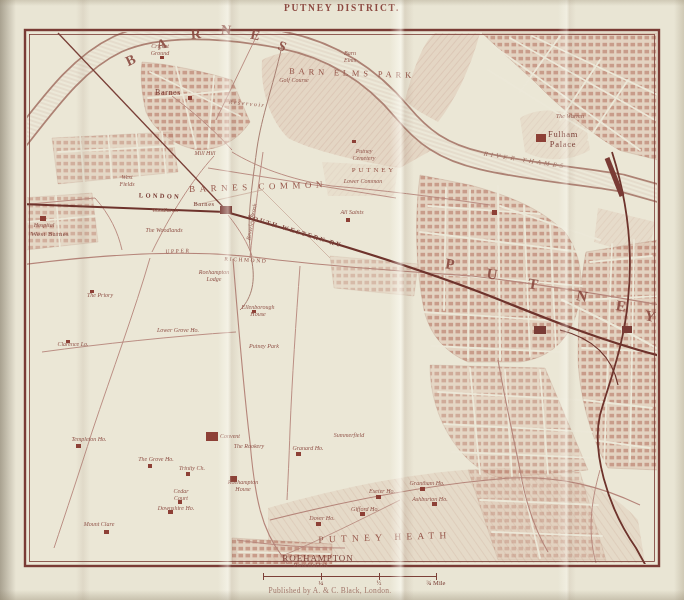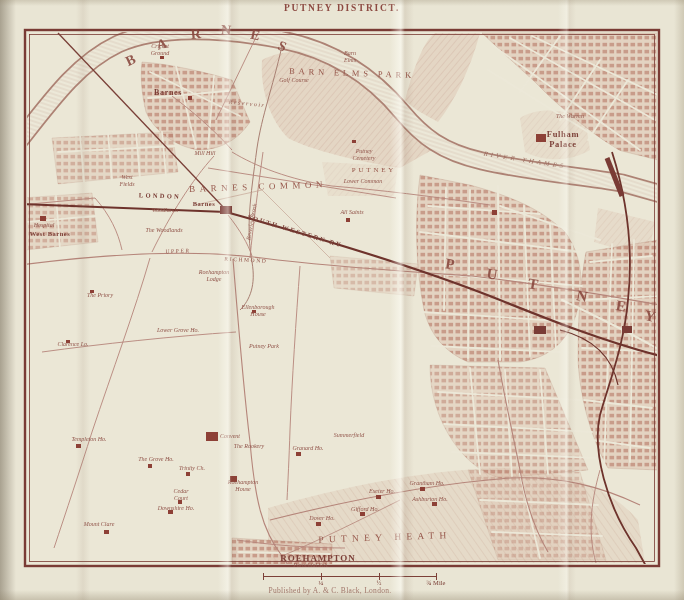--- a/index.html
+++ b/index.html
@@ -23,21 +23,21 @@
     letter-spacing:.04em;color:#a1766a;z-index:2;}
 
   svg{position:absolute;left:0;top:0;z-index:1;}
 
   #label-layer{position:absolute;left:0;top:0;width:684px;height:600px;z-index:2;pointer-events:none;}
   .map-label{position:absolute;transform:translate(-50%,-50%);color:#8d4a40;font-size:6px;
     white-space:pre-line;text-align:center;line-height:1.2;}
   .map-label.italic{font-style:italic;color:#91544a;}
   .map-label.district{color:#96564a;}
   .map-label.bigletter{font-weight:bold;color:#8a4a40;opacity:.9;}
-  .map-label.town{font-weight:bold;color:#7c3f37;letter-spacing:.08em;}
+  .map-label.town{font-weight:normal;color:#7c3f37;letter-spacing:.08em;}
   .map-label.rail{font-weight:bold;color:#7c4038;}
   .map-label.road{color:#8d4a40;}
   .map-label.water{font-style:italic;color:#9c6b5e;}
 
   #scale-bar{position:absolute;left:263px;top:572px;width:174px;height:16px;z-index:2;}
   #scale-bar .bar{position:absolute;left:0;top:4px;width:174px;border-top:1px solid #7c4038;}
   #scale-bar .tick{position:absolute;top:1px;width:1px;height:7px;background:#7c4038;}
   #scale-bar .scale-label{position:absolute;top:7px;transform:translateX(-50%);font-size:6.5px;color:#7c4038;white-space:nowrap;}
 </style>
 </head>

